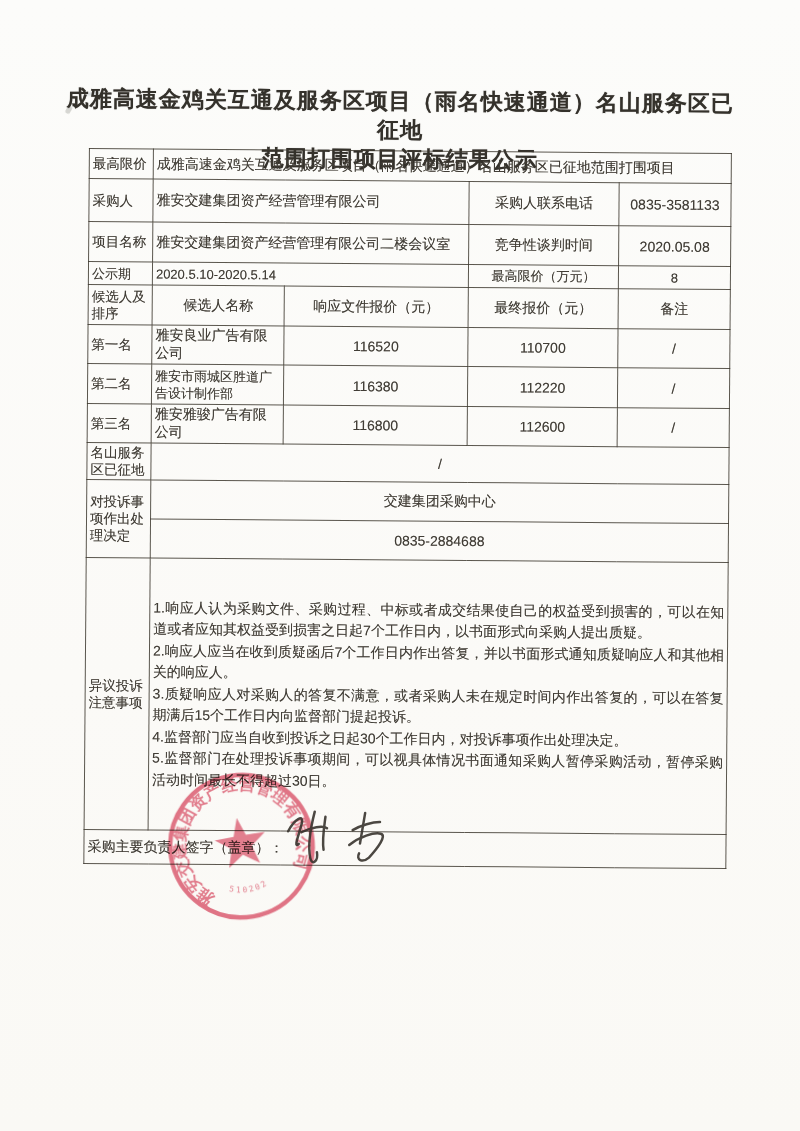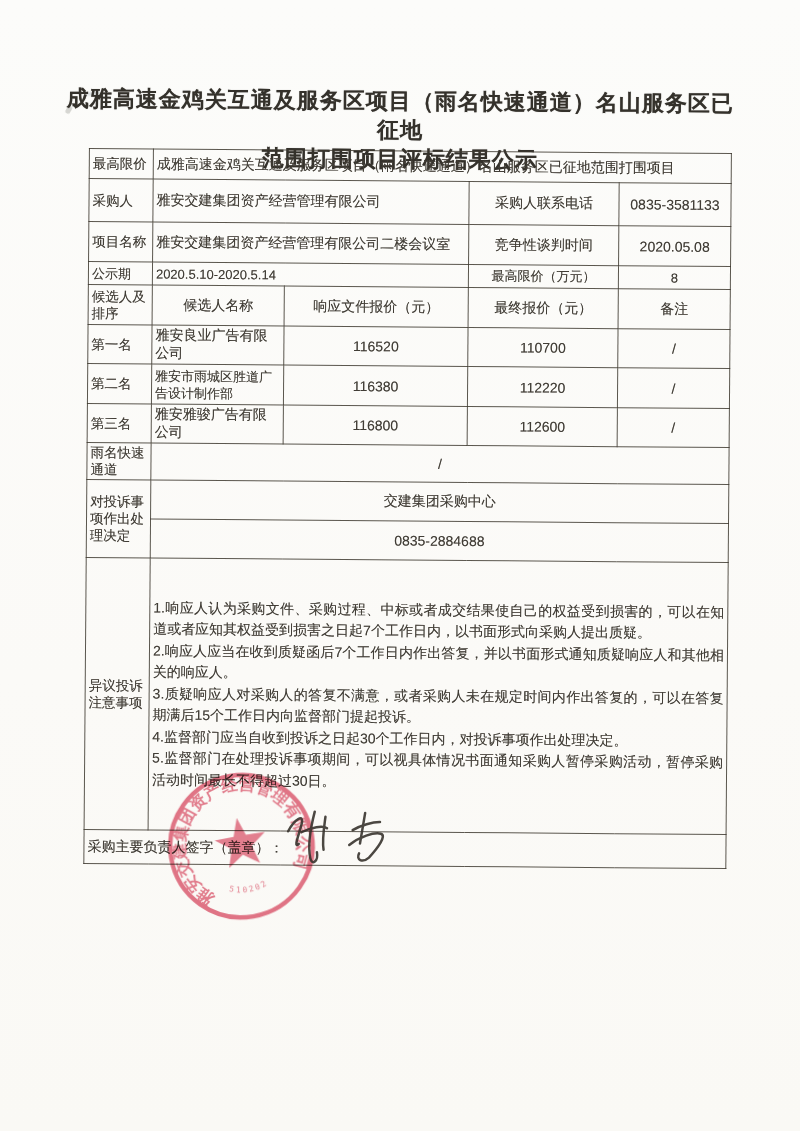--- a/index.html
+++ b/index.html
@@ -126,21 +126,21 @@
 
     <tr style="height:33px">
       <td class="lab">第三名</td>
       <td class="vleft">雅安雅骏广告有限公司</td>
       <td class="vcenter">116800</td>
       <td class="vcenter">112600</td>
       <td class="vcenter">/</td>
     </tr>
 
     <tr style="height:35px">
-      <td class="lab">雨名快速通道</td>
+      <td class="lab">名山服务区已征地</td>
       <td class="vcenter" colspan="4">/</td>
     </tr>
 
     <tr style="height:39px">
       <td class="lab" rowspan="2">对投诉事项作出处理决定</td>
       <td class="vcenter" colspan="4">交建集团采购中心</td>
     </tr>
     <tr style="height:39px">
       <td class="vcenter" colspan="4">0835-2884688</td>
     </tr>

